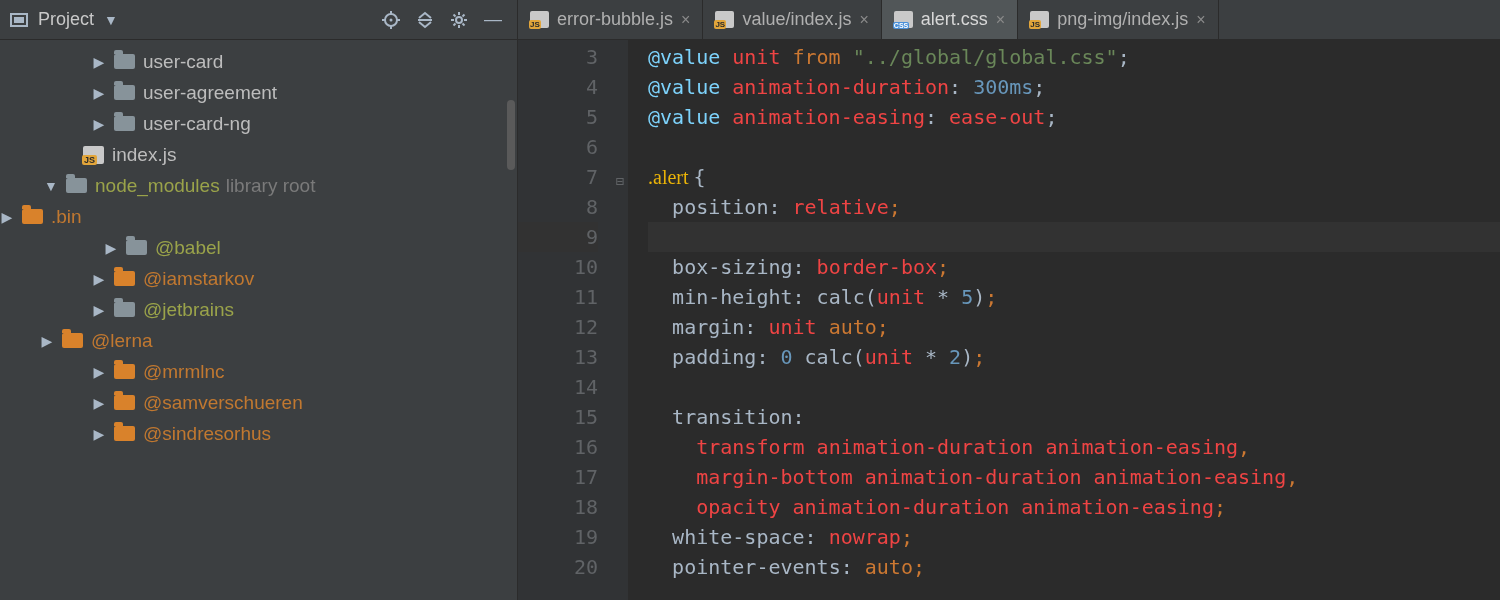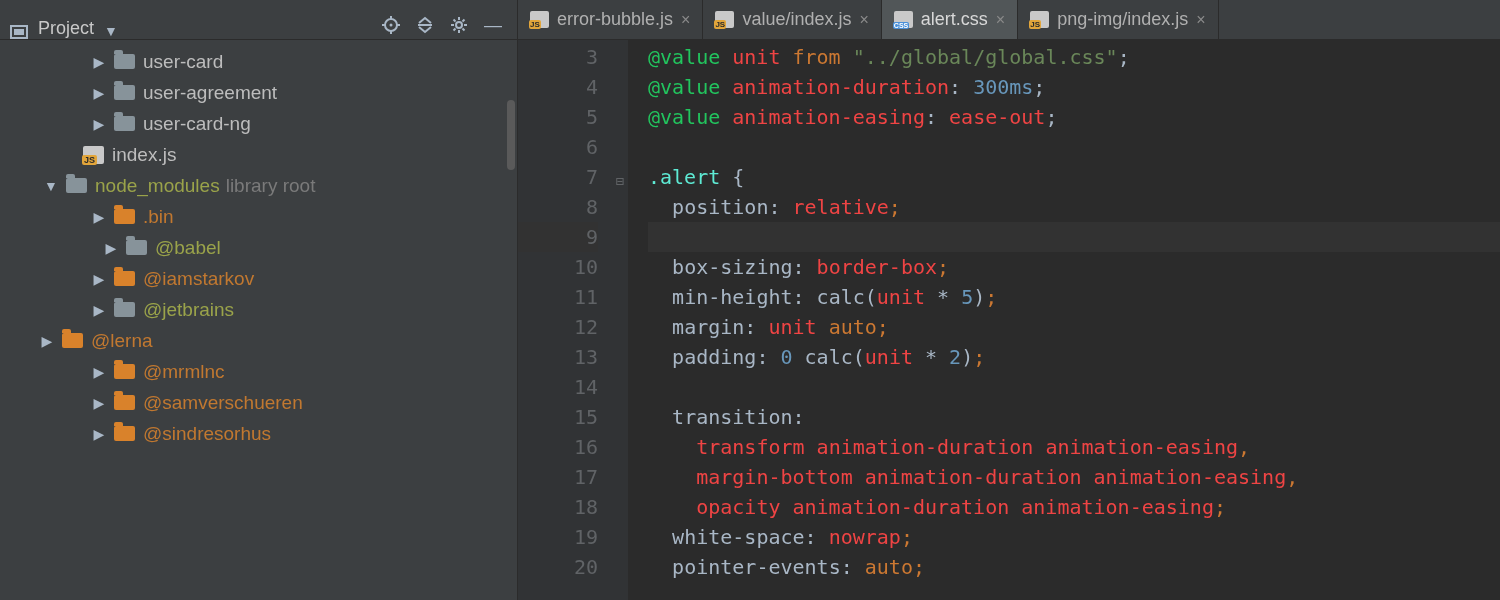--- a/index.html
+++ b/index.html
@@ -23,21 +23,21 @@
   .side-panel {
     width: 518px;
     background: #3c3f41;
     display: flex;
     flex-direction: column;
     border-right: 1px solid #2b2b2b;
   }
   .side-header {
     height: 40px;
     display: flex;
-    align-items: flex-end;
+    align-items: center;
     padding: 0 10px;
     border-bottom: 1px solid #2b2b2b;
     gap: 6px;
   }
   .proj-icon {
     width: 18px; height: 14px;
     border: 2px solid #a9b7c6;
     display:inline-block;
     position:relative;
   }
@@ -216,26 +216,26 @@
     flex:1;
     padding:2px 0 0 20px;
     white-space:pre;
     position:relative;
   }
   .cline { height:30px; }
   .cline.current { background:#323232; }
   .gline { height:30px; }
   .gline.current { background:#323232; }
   
-  .t-at { color:#22c55e; } 
+  .t-at { color:#7dd3fc; } 
   .t-tv { color:#ef4444; } 
   .t-kw { color:#cc7832; } 
   .t-str{ color:#6a8759; }
   .t-num{ color:#6897bb; }
-  .t-sel{ color:#5eead4; }
+  .t-sel{ color:#eab308;font-family:Liberation Serif, serif; }
   .t-prop{ color:#a9b7c6; }
   .t-val{ color:#ef4444; }
   .t-fn { color:#a9b7c6; }
   .t-punc{color:#cc7832;}
   .t-pg { color:#a9b7c6;} 
   .t-const{color:#cc7832;}
 </style>
 </head>
 <body>
 
@@ -307,21 +307,21 @@
           <span class="js-icon"></span>
           <span class="label">index.js</span>
         </div>
         <div class="tree-row" style="padding-left: 44px;">
           <span class="tw exp"></span>
           <span style="width: 8px; display: inline-block;"></span>
           <span class="folder-icon"></span>
           <span class="node-lib">node_modules</span>
           <span class="node-hint">library root</span>
         </div>
-        <div class="tree-row" style="padding-left: 92px;">
+        <div class="tree-row" style="">
           <span class="tw col"></span>
           <span style="width: 8px; display: inline-block;"></span>
           <span class="folder-icon orange"></span>
           <span class="excl-label">.bin</span>
         </div>
         <div class="tree-row" style="padding-left: 92px; margin-left: 12px;">
           <span class="tw col"></span>
           <span style="width: 8px; display: inline-block;"></span>
           <span class="folder-icon"></span>
           <span class="node-lib">@babel</span>

